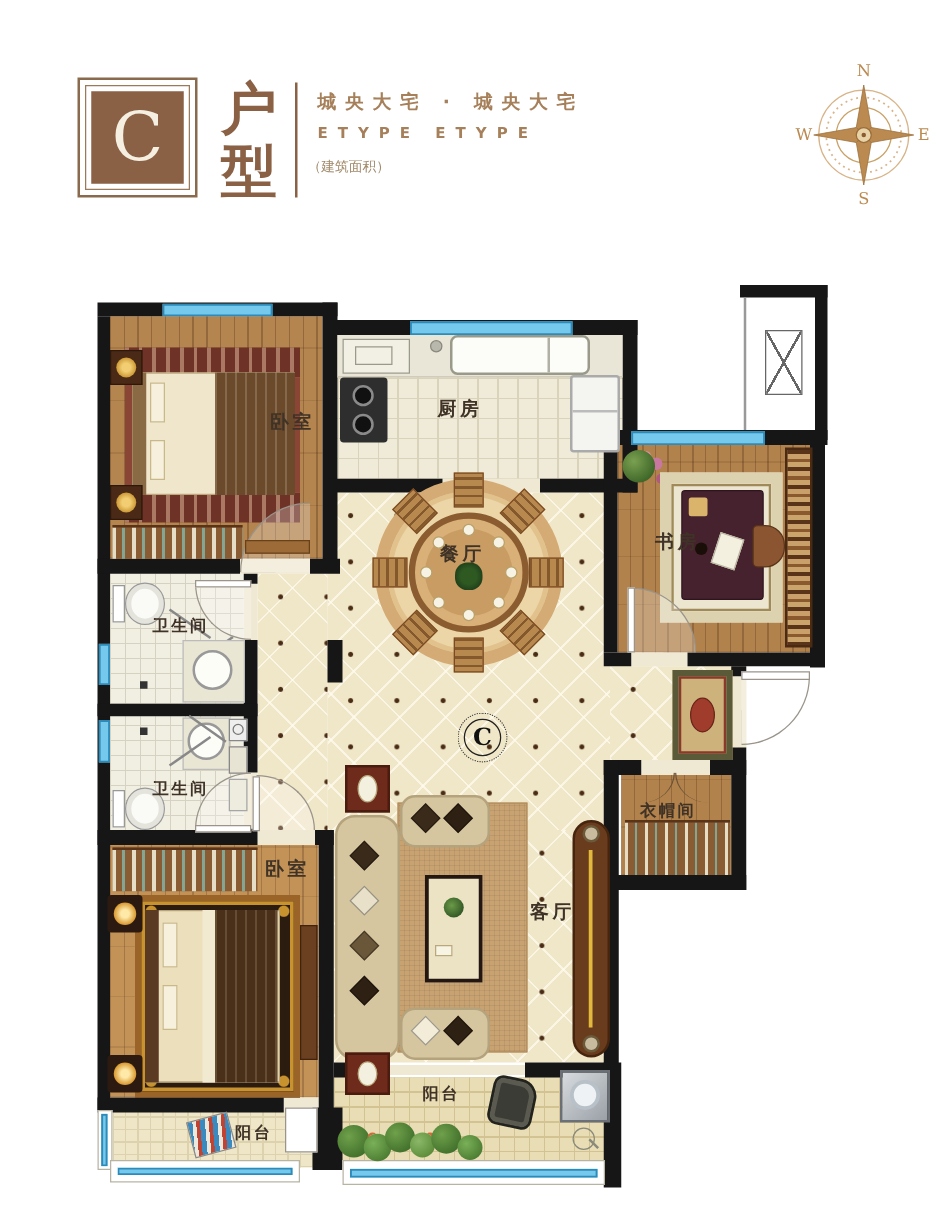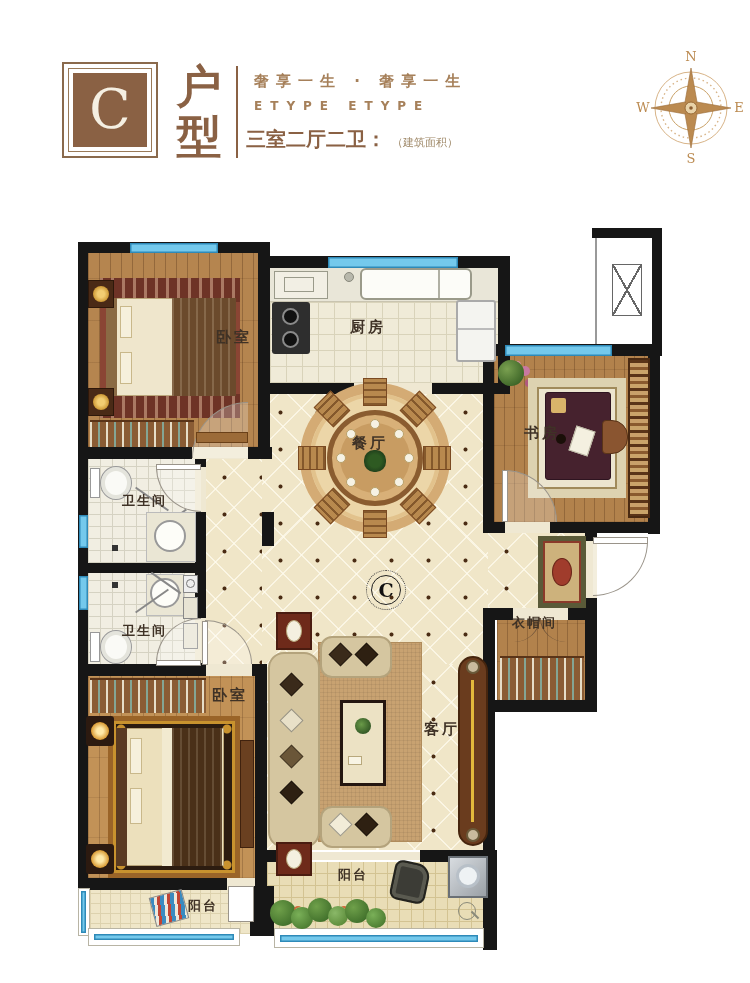--- a/index.html
+++ b/index.html
@@ -88,24 +88,23 @@
     <div class="logo-inner1"></div>
     <div class="logo-inner2">
       <span class="logo-letter">C</span>
     </div>
   </div>
   <div class="abs unit-type">
     <div>户</div>
     <div>型</div>
   </div>
   <div class="abs hdr-divider"></div>
-  <div class="abs tagline-cn">奢享一生 · 奢享一生</div>
+  <div class="abs tagline-cn">城央大宅 · 城央大宅</div>
   <div class="abs tagline-en">ETYPE ETYPE</div>
   <div class="abs spec-row">
-    <span class="spec-label">三室二厅二卫：</span>
     <span class="area-note">（建筑面积）</span>
   </div>
 
   <svg class="abs" style="left:636px; top:48px;" width="110" height="118" viewBox="0 0 110 118">
     <circle cx="55" cy="60" r="36" fill="none" stroke="#d8b488" stroke-width="1"></circle>
     <circle cx="55" cy="60" r="30" fill="none" stroke="#d8b488" stroke-width="1.4" stroke-dasharray="1.5 3"></circle>
     <circle cx="55" cy="60" r="22" fill="none" stroke="#caa268" stroke-width="1"></circle>
     <polygon points="55,60 73,42 60,55" fill="#caa268"></polygon>
     <polygon points="55,60 73,78 60,65" fill="#caa268"></polygon>
     <polygon points="55,60 37,78 50,65" fill="#caa268"></polygon>
@@ -375,18 +374,18 @@
     <div class="abs" style="left:458px; top:902px; width:18px; height:18px; border-radius:50%; border:1.6px solid #8a8a7a; box-sizing:border-box;"></div>
     <div class="abs" style="left:470px; top:914px; width:10px; height:2px; background:#8a8a7a; transform:rotate(45deg);"></div>
 
     <div class="rlabel" style="left:216px; top:328px;">卧室</div>
     <div class="rlabel" style="left:350px; top:318px;">厨房</div>
     <div class="rlabel" style="left:352px; top:434px;">餐厅</div>
     <div class="rlabel" style="left:500px; top:424px;margin-left:24px;">书房</div>
     <div class="rlabel sm" style="left:122px; top:492px;">卫生间</div>
     <div class="rlabel sm" style="left:122px; top:622px;">卫生间</div>
     <div class="rlabel" style="left:424px; top:720px;">客厅</div>
-    <div class="rlabel sm" style="left:512px; top:614px;">衣帽间</div>
+    <div class="rlabel sm" style="left:512px; top:640px;">衣帽间</div>
     <div class="rlabel" style="left:212px; top:686px;">卧室</div>
     <div class="rlabel sm" style="left:188px; top:897px;">阳台</div>
     <div class="rlabel sm" style="left:338px; top:866px;">阳台</div>
   </div>
 </div>
 
 </body></html>

